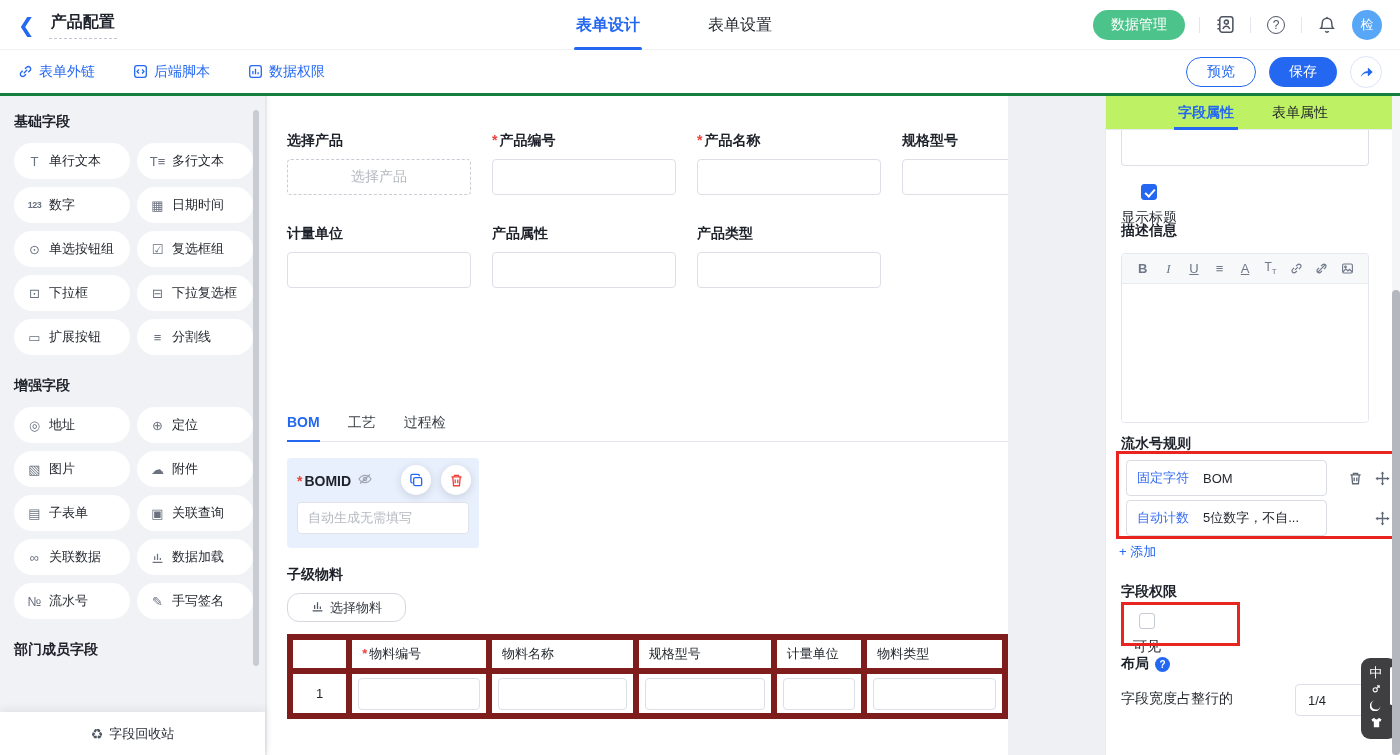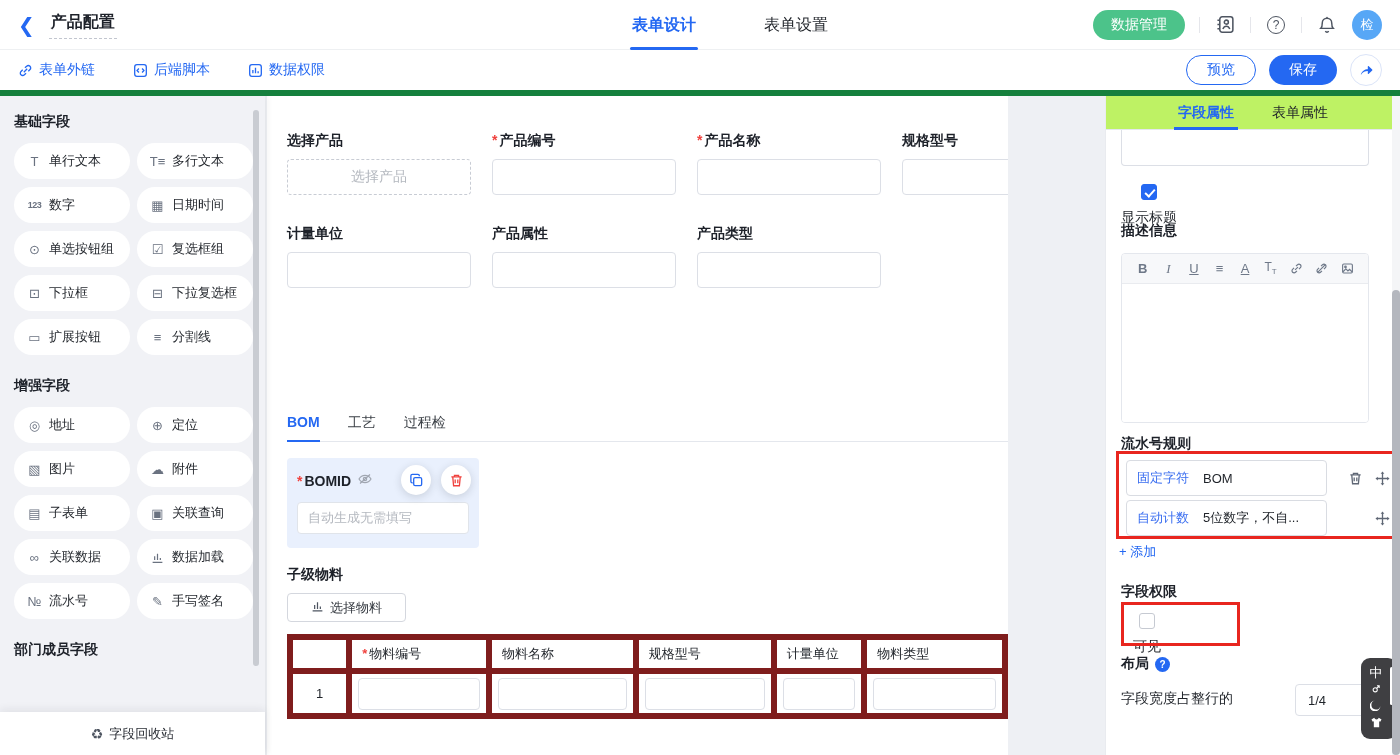--- a/index.html
+++ b/index.html
@@ -5,35 +5,35 @@
   * { margin:0; padding:0; box-sizing:border-box; }
   html,body { background:#e8eaee; }
   body { font-family:"Liberation Sans","DejaVu Sans",sans-serif; color:#1f2329; }
   #app { position:relative; width:1400px; height:755px; background:#eef0f4; overflow:hidden; }
 
   
   .header { position:absolute; top:0; left:0; width:1400px; height:50px; background:#fff;
             border-bottom:1px solid #eef0f2; display:flex; align-items:center; padding:0 18px; z-index:30; }
   .back { color:#2468f2; font-size:20px; font-weight:700; margin-right:14px; cursor:pointer; line-height:1; }
   .doc-title { font-size:16px; font-weight:700; color:#1d2129; border-bottom:1px dashed #c2c6cf; padding:2px 2px 5px 2px; }
-  .header-tabs { position:absolute; left:632px; top:0; height:50px; display:flex; gap:68px; align-items:center; }
+  .header-tabs { position:absolute; left:576px; top:0; height:50px; display:flex; gap:68px; align-items:center; }
   .htab { font-size:16px; color:#1f2329; height:50px; display:flex; align-items:center; position:relative; cursor:pointer; }
   .htab.active { color:#2468f2; font-weight:600; }
   .htab.active::after { content:""; position:absolute; left:-2px; right:-2px; bottom:0; height:3px; background:#2468f2; border-radius:2px; }
   .header-right { margin-left:auto; display:flex; align-items:center; gap:14px; }
   .pill-green { height:30px; padding:15px 18px; border-radius:15px; background:#4cc38a; color:#fff; font-size:14px;
                 display:flex; align-items:center; cursor:pointer; }
   .hdivider { width:1px; height:16px; background:#e5e6eb; }
   .hicon { width:22px; height:22px; display:flex; align-items:center; justify-content:center; color:#4e5561; cursor:pointer; }
   .help-circle { width:18px; height:18px; border:1.5px solid #4e5561; border-radius:50%; font-size:12px; display:flex; align-items:center; justify-content:center; color:#4e5561; }
   .avatar { width:30px; height:30px; border-radius:50%; background:#57a7f6; color:#fff; font-size:13px; display:flex; align-items:center; justify-content:center; cursor:pointer; }
 
   
   .toolbar { position:absolute; top:50px; left:0; width:1400px; height:46px; background:#fff;
-             border-bottom:6px solid #15803d; display:flex; align-items:center; padding:0 18px; z-index:29; }
+             border-bottom:3px solid #15803d; display:flex; align-items:center; padding:0 18px; z-index:29; }
   .tlink { display:flex; align-items:center; gap:6px; color:#2468f2; font-size:14px; margin-right:38px; cursor:pointer; }
   .tlink svg { display:block; }
   .toolbar-right { margin-left:auto; display:flex; align-items:center; gap:13px; }
   .btn-outline { height:30px; padding:0 20px; border-radius:15px; border:1px solid #2468f2; color:#2468f2;
                  background:#fff; font-size:14px; display:flex; align-items:center; cursor:pointer; }
   .btn-primary { height:30px; padding:8px 20px; border-radius:15px; background:#2468f2; color:#fff; font-size:14px;
                  display:flex; align-items:center; cursor:pointer; border:none; }
   .btn-share { width:32px; height:32px; border-radius:50%; background:#fff; border:1px solid #dbe4f8;
                display:flex; align-items:center; justify-content:center; cursor:pointer; }
 
@@ -74,21 +74,21 @@
   .bom-label { font-size:14px; font-weight:700; color:#1d2129; }
   .float-btn { position:absolute; top:7px; width:30px; height:30px; border-radius:50%; background:#fff;
                box-shadow:0 2px 8px rgba(31,35,41,.16); display:flex; align-items:center; justify-content:center; cursor:pointer; }
   .float-copy { right:48px; }
   .float-trash { right:8px; }
   .bom-input { margin-top:11px; height:32px; background:#fff; border:1px solid #e0e4ea; border-radius:4px;
                display:flex; align-items:center; padding-left:10px; }
   .bom-input .placeholder { font-size:13px; }
 
   .sub-title { margin-top:18px; font-size:14px; font-weight:700; color:#1d2129; }
-  .pick-btn { margin-top:9px; height:29px; width:119px; border:1px solid #d4d7de; border-radius:4px; background:#fff;
+  .pick-btn { margin-top:9px; height:29px; width:119px; border:1px solid #d4d7de; border-radius:12px; background:#fff;
               display:flex; align-items:center; justify-content:center; gap:6px; font-size:13px; color:#33383f; cursor:pointer; }
 
   table.sub { margin-top:12px; border-collapse:collapse; table-layout:fixed; }
   table.sub th, table.sub td { border:6px solid #7f1d1d; }
   table.sub th { height:34px; font-size:13px; font-weight:400; color:#1f2329; text-align:left; padding-left:10px; background:#fff; }
   table.sub td { height:45px; }
   .rowidx { text-align:center; font-size:13px; color:#1f2329; }
   .cell-input { height:32px; margin:0 6px; border:1px solid #dcdfe6; border-radius:4px; background:#fff; }
 
   

